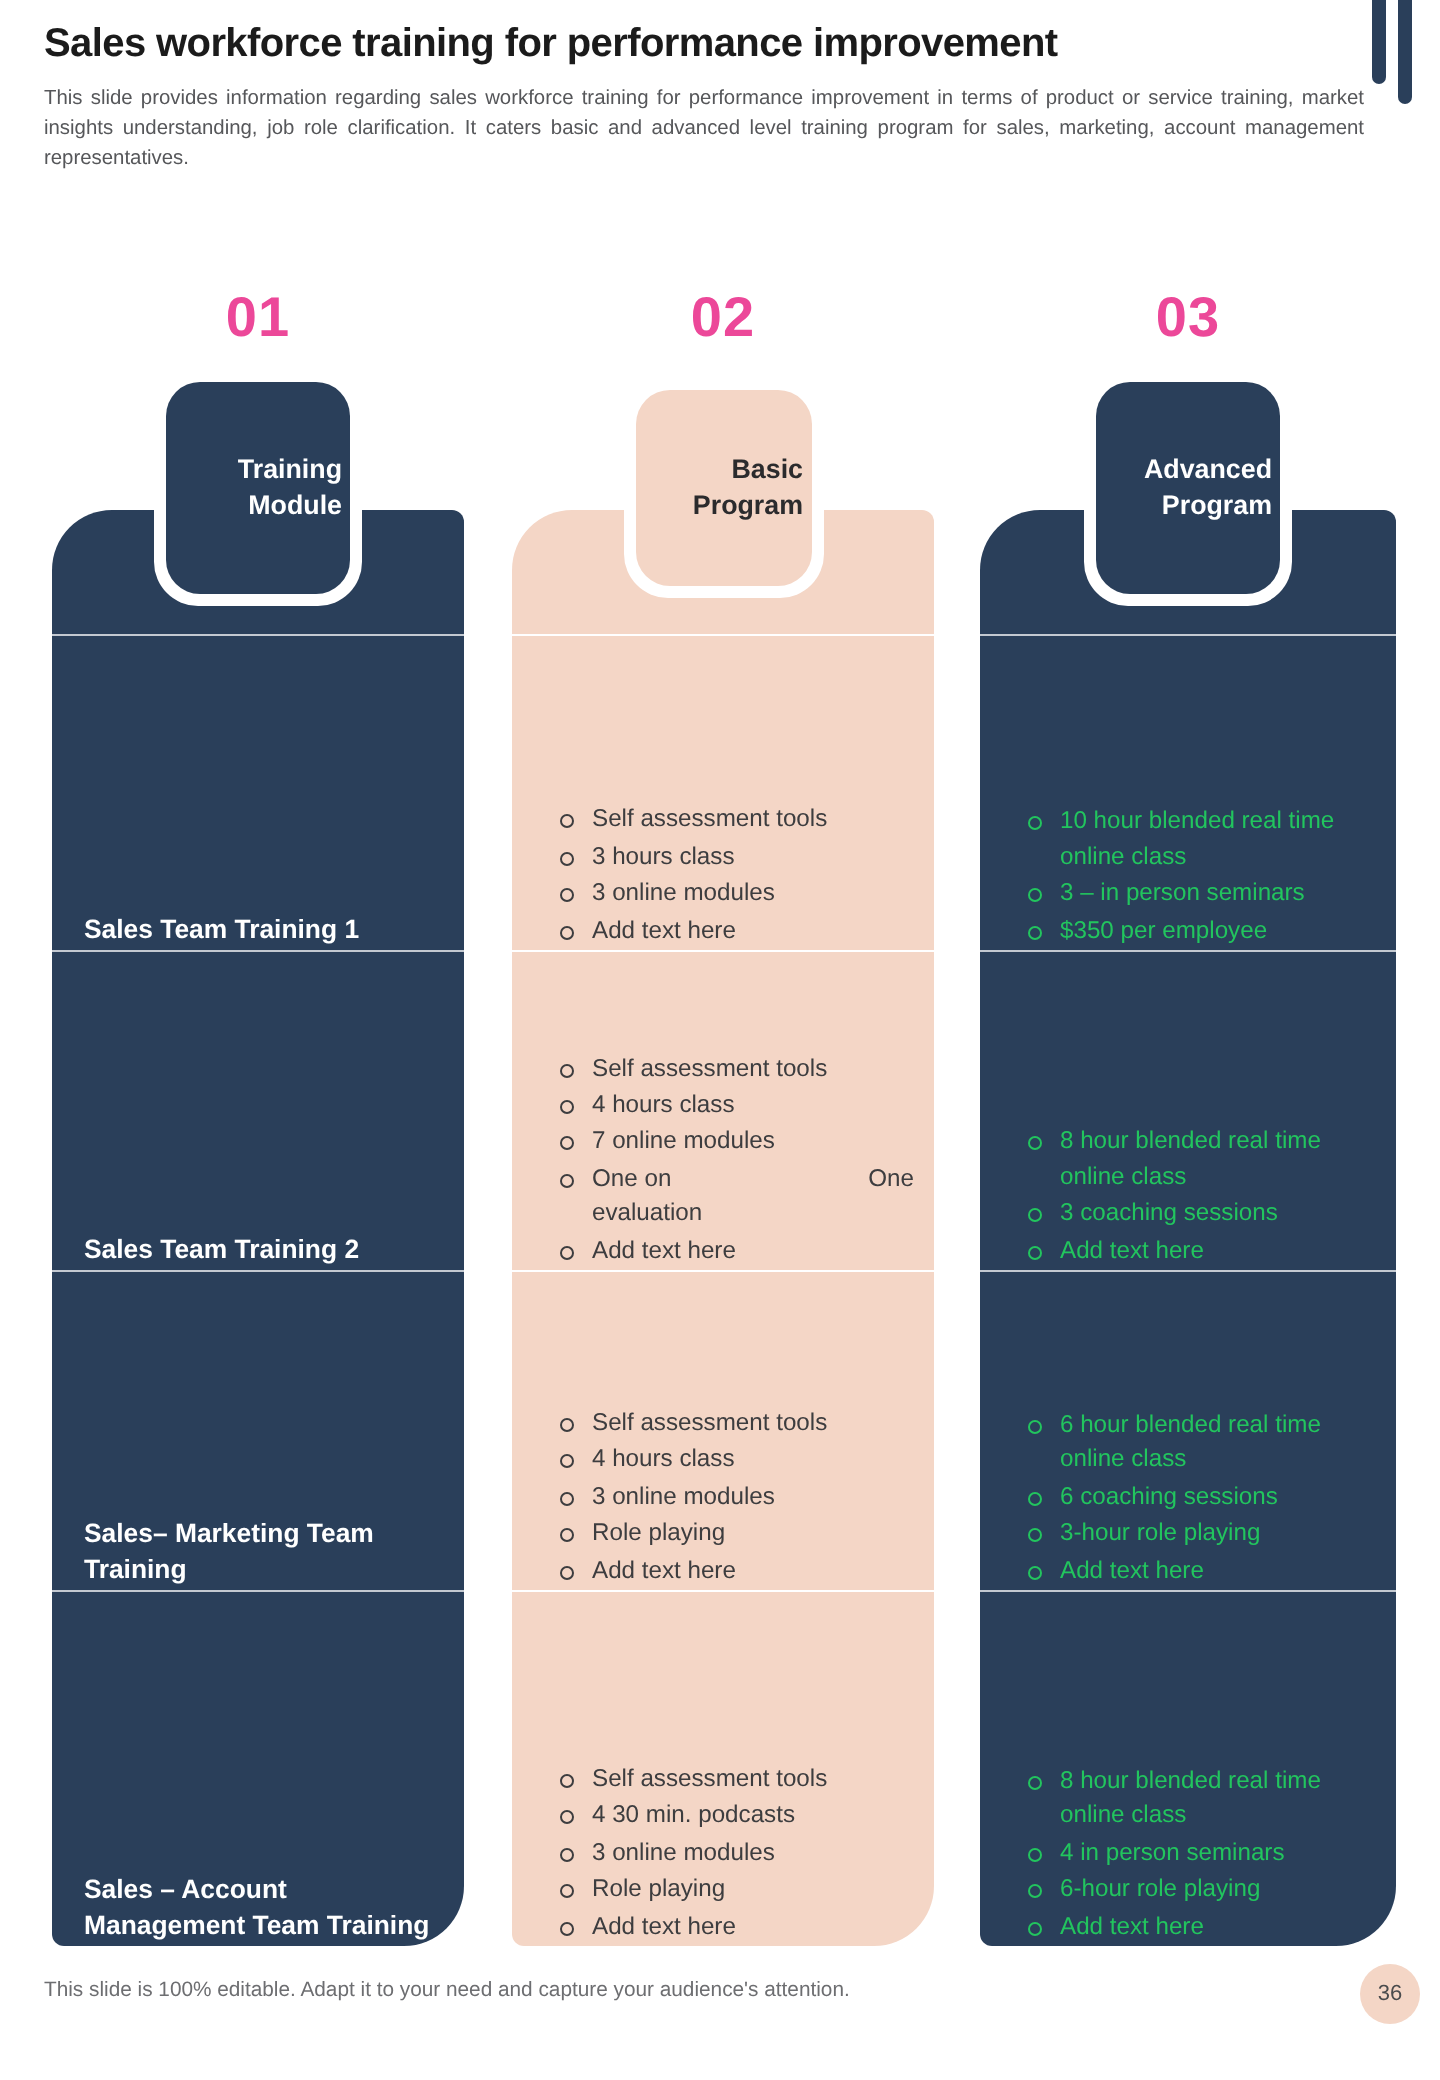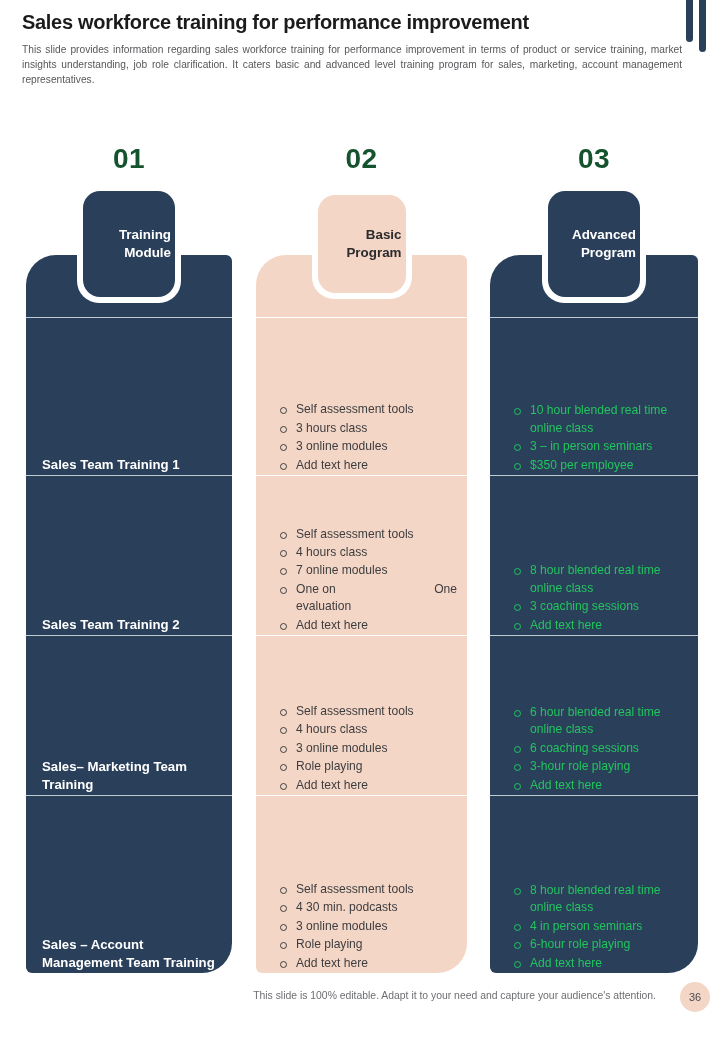--- a/index.html
+++ b/index.html
@@ -80,21 +80,21 @@
   .col.c3 { left: 490px; width: 208px; }
 
   .col-number {
     position: absolute;
     top: 0;
     left: 0;
     width: 100%;
     text-align: center;
     font-size: 28px;
     font-weight: 700;
-    color: #14532d;
+    color: #ec4899;
     letter-spacing: 0.5px;
   }
 
   
   .panel {
     position: absolute;
     top: 112px;
     left: 0;
     width: 100%;
     height: 718px;
@@ -207,23 +207,24 @@
     left: 0;
     bottom: 24px;
     width: 720px;
     height: 34px;
   }
   .footer-text {
     position: absolute;
     left: 0;
     top: 8px;
     width: 656px;
-    text-align: right;
+    text-align: left;
     font-size: 10.4px;
     color: #6d6e71;
+    padding-left: 22px;
   }
   .page-badge {
     position: absolute;
     right: 10px;
     top: 0;
     width: 30px;
     height: 30px;
     border-radius: 50%;
     background: #f4d6c6;
     display: flex;

